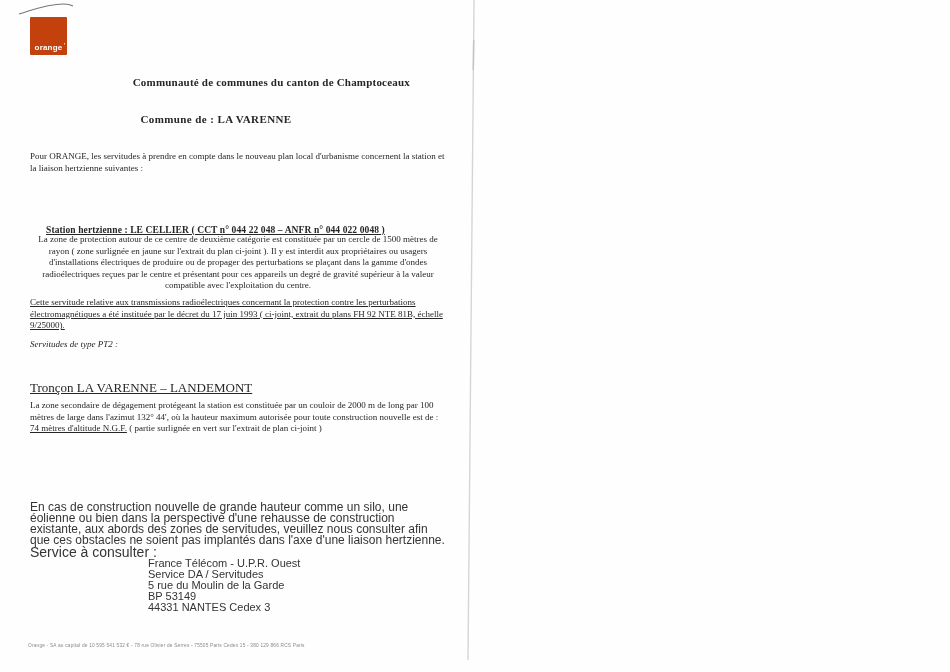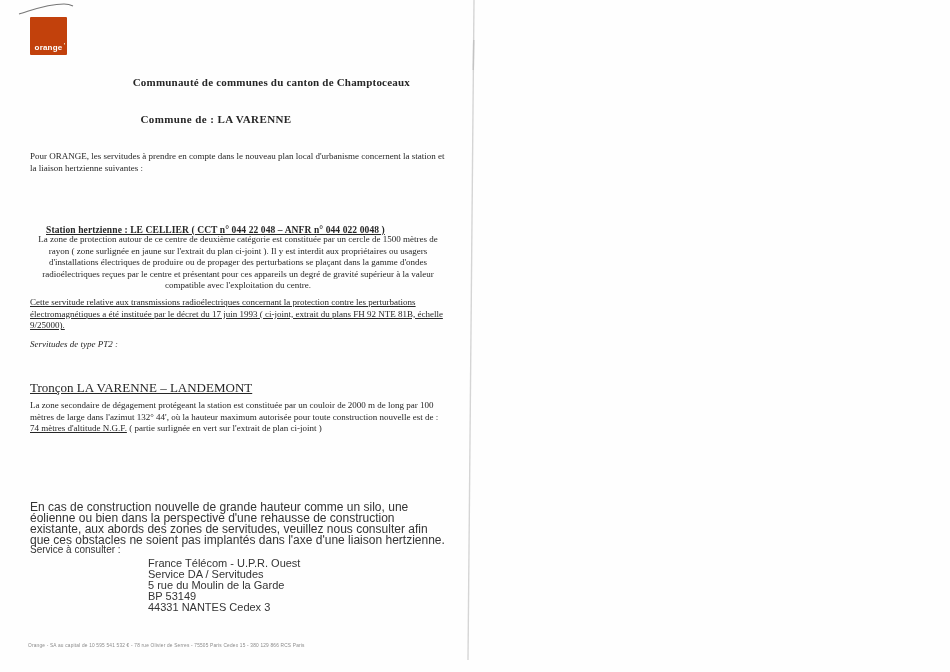--- a/index.html
+++ b/index.html
@@ -35,21 +35,21 @@
   .pt2-label{top:339px;}
   .liaison-heading{top:361px;}
   .troncon{left:30px;top:380px;width:416px;font-size:13px;text-decoration:underline;}
   .zone2{top:400px;}
   .zone2 .u{text-decoration:underline;}
   .decree2{top:449px;text-decoration:underline;text-align:justify;}
 
   .notice{top:502px;font-family:"Liberation Sans",sans-serif;font-size:12px;
           line-height:11px;color:#343434;}
   .service-label{left:30px;top:544px;font-family:"Liberation Sans",sans-serif;
-                 font-size:10px;color:#343434;text-align:right;}
+                 font-size:14px;color:#343434;text-align:right;}
   .address{left:148px;top:558px;font-family:"Liberation Sans",sans-serif;
            font-size:11px;line-height:11px;color:#343434;}
 
   .footer{left:28px;top:643px;width:420px;font-family:"Liberation Sans",sans-serif;
           font-size:7px;color:#8a8a8a;transform:scale(.68);transform-origin:left top;
           white-space:nowrap;letter-spacing:.3px;}
 
   
   .pen-mark{left:16px;top:0;}
   .seam{left:458px;top:0;}

